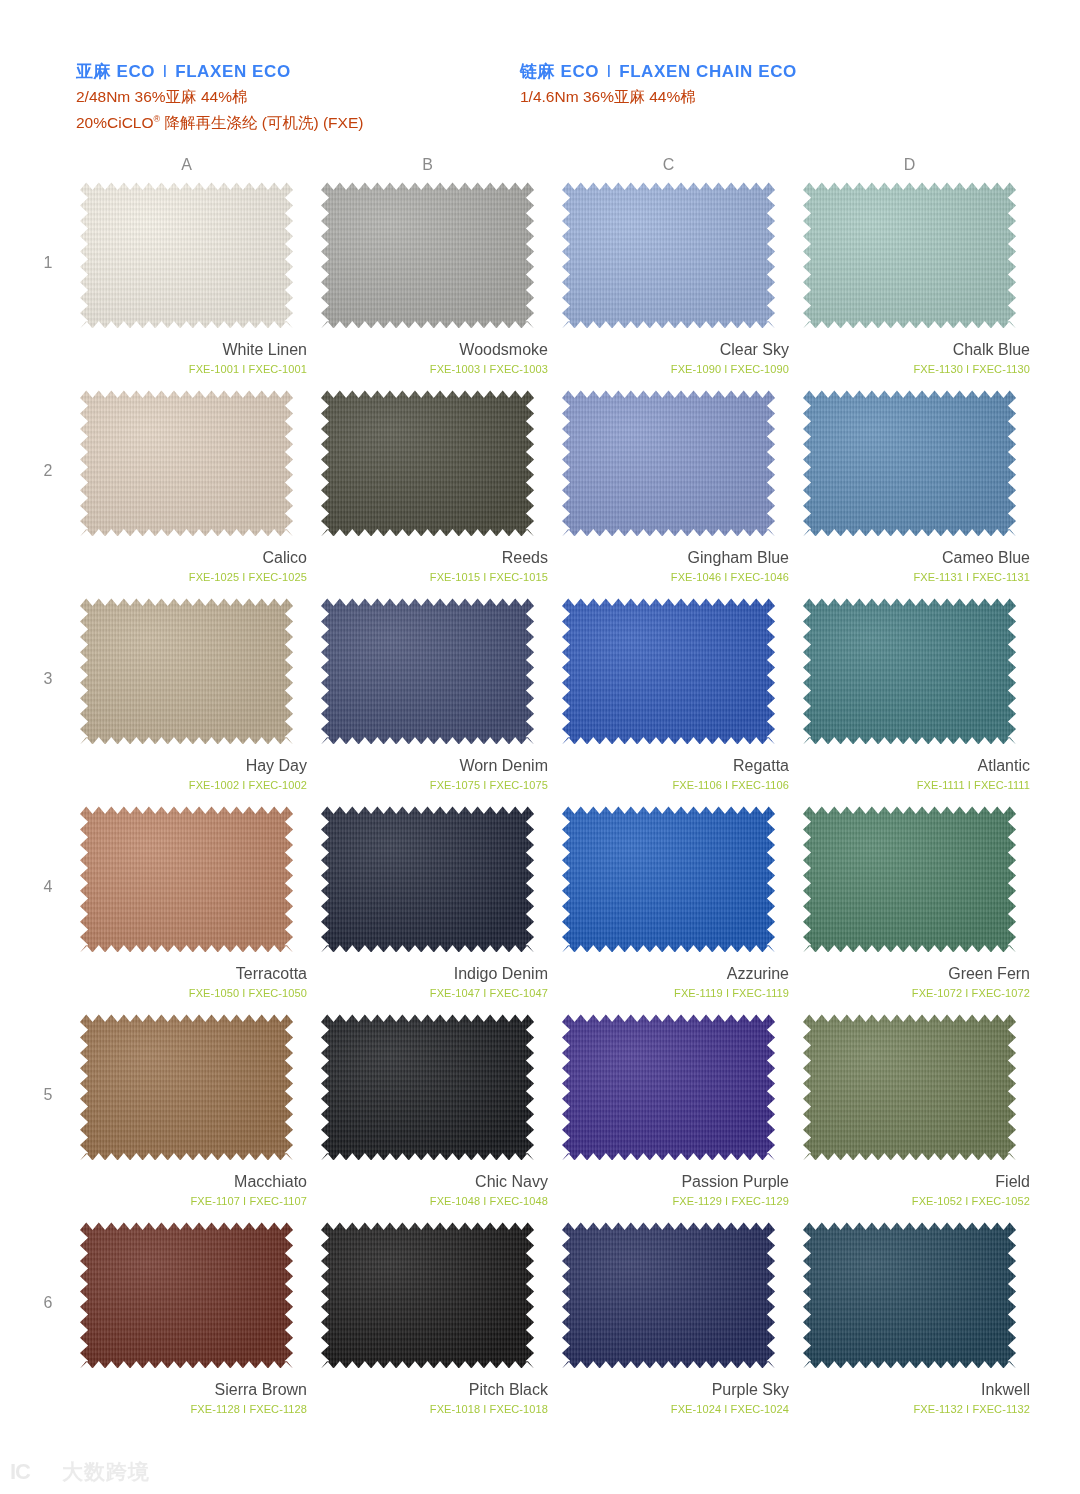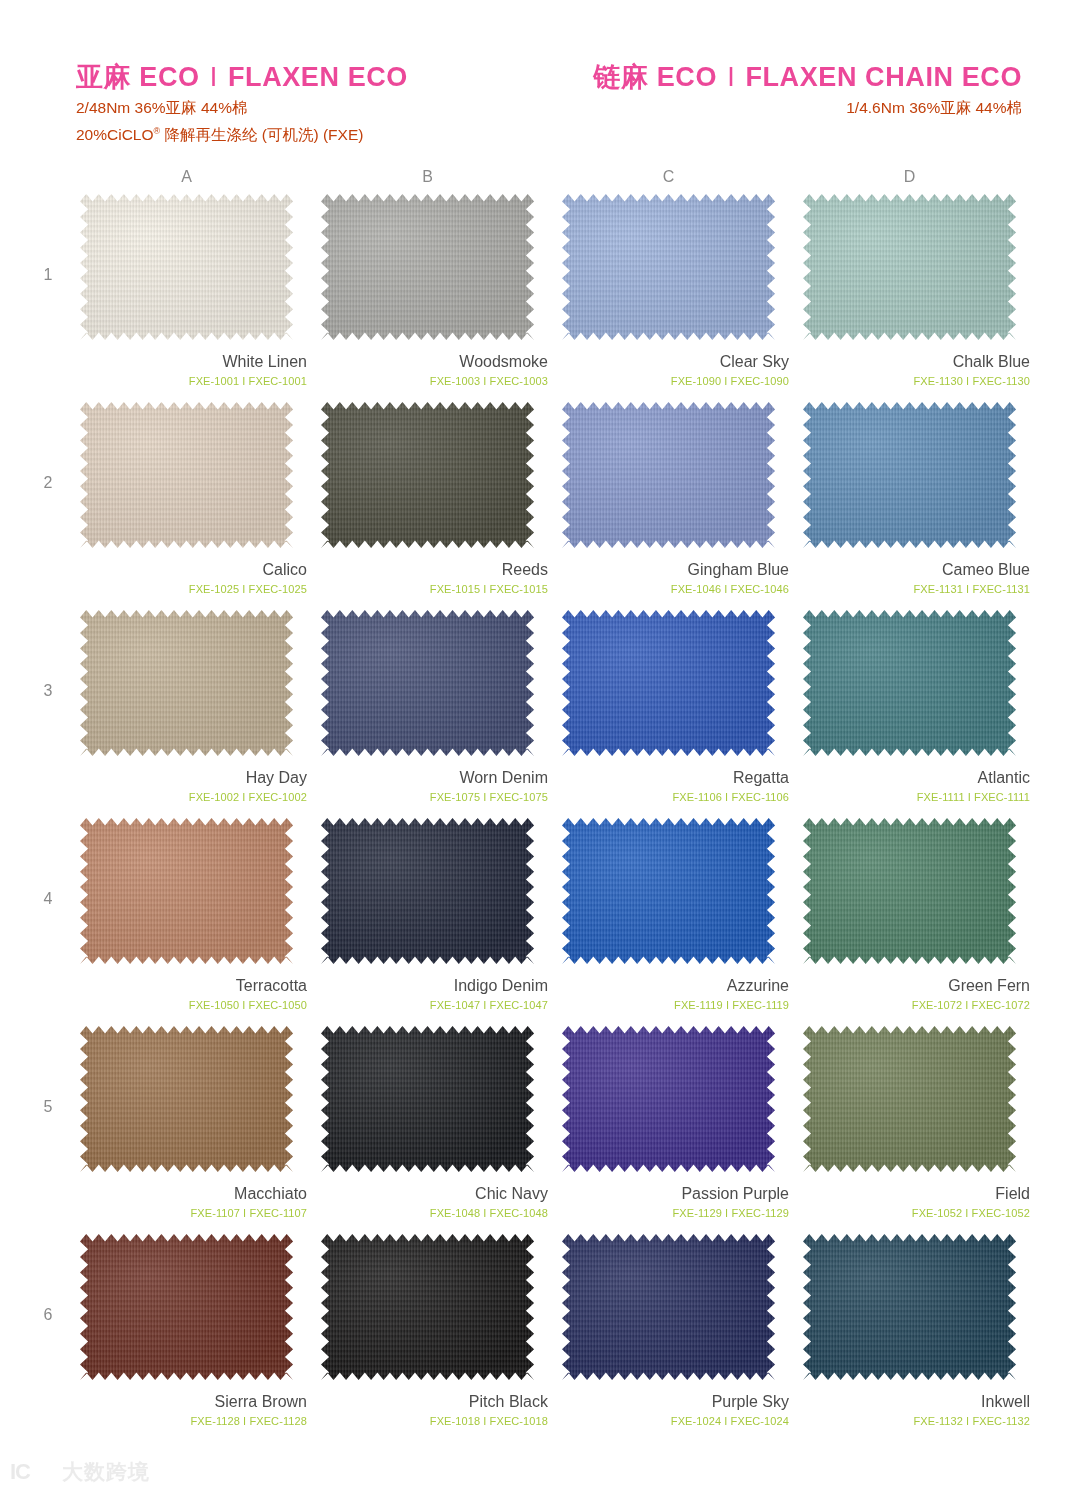--- a/index.html
+++ b/index.html
@@ -17,26 +17,26 @@
   }
 
   
   .header {
     display: flex;
     width: 1080px;
     padding: 62px 40px 0 40px;
   }
   .hdr-block { width: 480px; }
   .hdr-left  { text-align: left; padding-left: 36px; }
-  .hdr-right { text-align: right; padding-right: 18px; width: 520px; }
+  .hdr-right { text-align: left; padding-right: 18px; width: 520px; }
 
   .hdr-title {
-    font-size: 27px;
+    font-size: 17px;
     font-weight: bold;
-    color: #ec4899;
+    color: #3b82f6;
     letter-spacing: 0.6px;
     line-height: 1.15;
     white-space: nowrap;
   }
   .hdr-title .sep { font-weight: normal; padding: 0 2px; }
   .hdr-sub {
     font-size: 15.5px;
     color: #c2410c;
     line-height: 1.45;
     margin-top: 4px;

